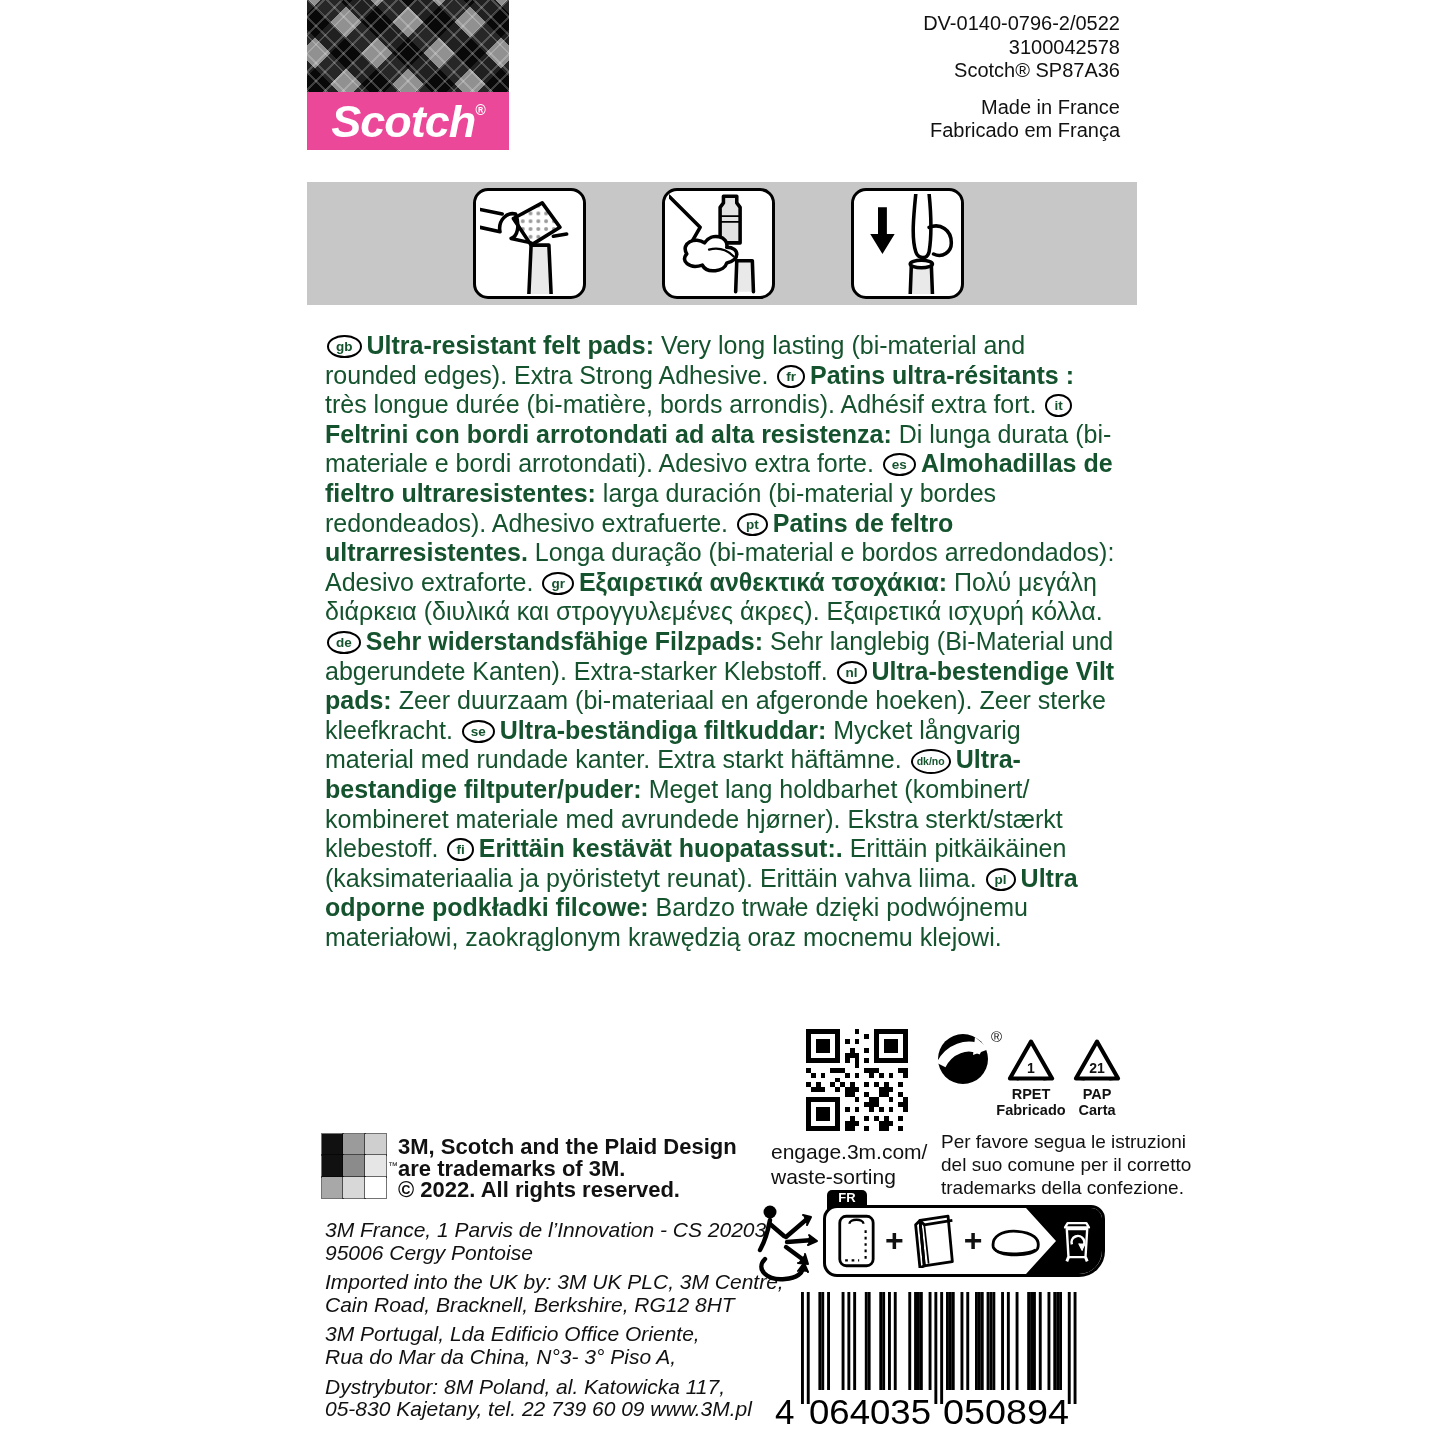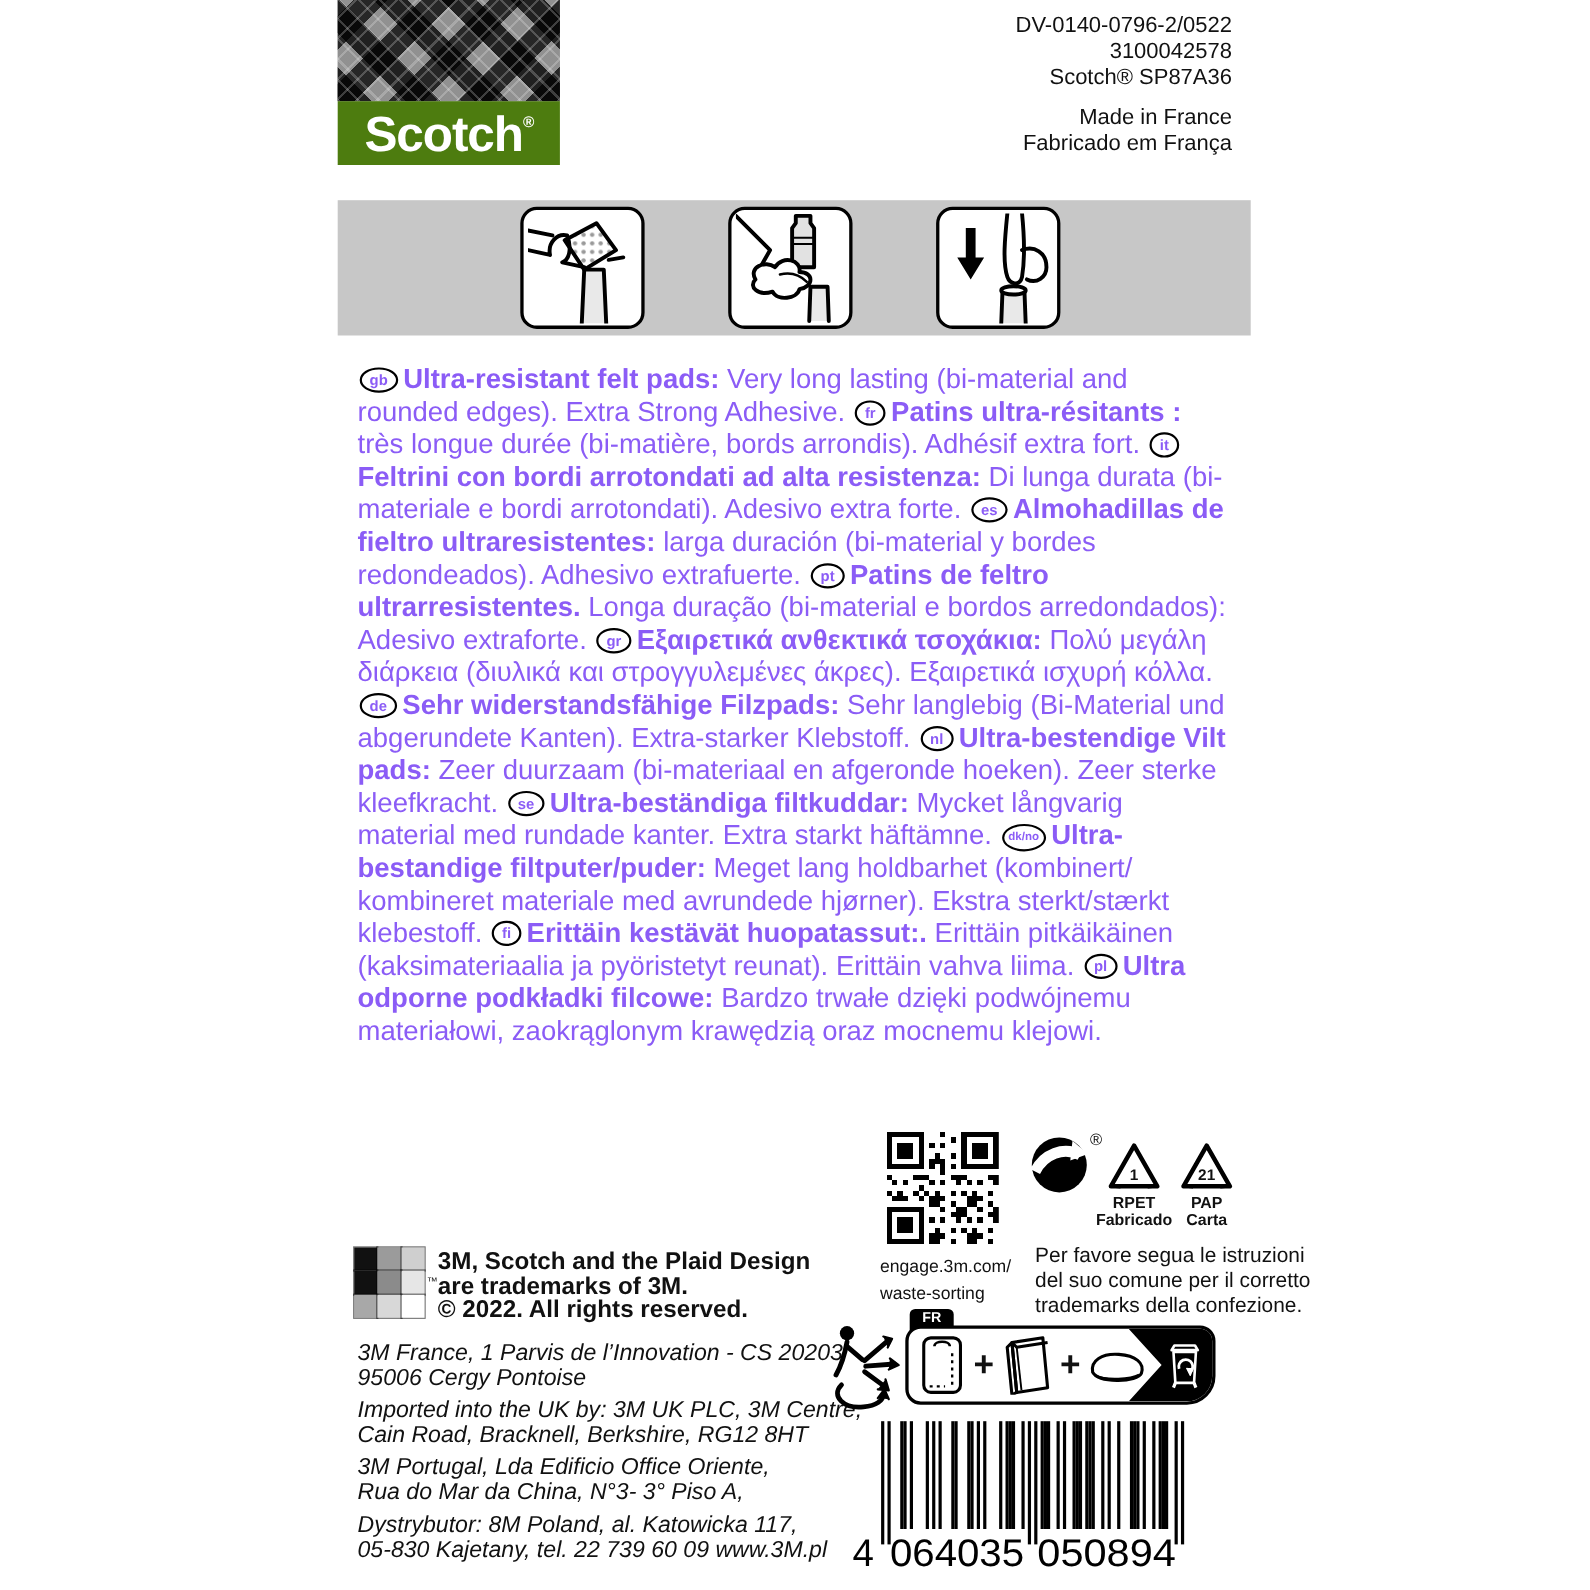--- a/index.html
+++ b/index.html
@@ -8,45 +8,45 @@
   .abs{position:absolute;}
 
   
   .logo{left:307px;top:0;width:202px;height:150px;}
   .plaid{width:100%;height:92px;background-color:#8a8a8a;
     background-image:
       repeating-linear-gradient(45deg, rgba(255,255,255,.22) 0 2px, transparent 2px 13px),
       repeating-linear-gradient(-45deg, rgba(255,255,255,.22) 0 2px, transparent 2px 13px),
       repeating-linear-gradient(45deg, rgba(0,0,0,.78) 0 22px, rgba(0,0,0,0) 22px 44px),
       repeating-linear-gradient(-45deg, rgba(0,0,0,.72) 0 22px, rgba(150,150,150,.55) 22px 44px);}
-  .logo-band{width:100%;height:58px;background:#4d7c0f;color:#fff;display:flex;align-items:center;justify-content:center;}
+  .logo-band{width:100%;height:58px;background:#ec4899;color:#fff;display:flex;align-items:center;justify-content:center;font-style:italic;}
   .logo-word{font-weight:700;font-size:45px;letter-spacing:-1px;line-height:1;}
   .logo-reg{font-size:14px;vertical-align:22px;font-weight:700;}
 
   
   .codes{right:325px;top:12px;text-align:right;font-size:20px;line-height:23.5px;}
   .made{margin-top:13px;}
 
   
   .steps{left:307px;top:182px;width:830px;height:123px;background:#c7c7c7;
          display:flex;align-items:center;box-sizing:border-box;padding-left:166px;gap:76px;}
   .card{width:113px;height:111px;background:#fff;border:3px solid #000;border-radius:15px;
         box-sizing:border-box;display:flex;align-items:center;justify-content:center;overflow:hidden;flex:none;}
 
   
-  .desc{left:325px;top:331px;width:790px;margin:0;font-size:25px;line-height:29.6px;color:#8b5cf6;}
+  .desc{left:325px;top:331px;width:790px;margin:0;font-size:25px;line-height:29.6px;color:#14532d;}
   .desc b{font-weight:700;}
   .lang-badge{display:inline-block;border:2.2px solid #000;border-radius:50%;font-weight:700;
               font-size:13.5px;line-height:15px;padding:2px 7px;vertical-align:3px;margin:0 5px 0 2px;}
   .lang-badge.small{font-size:10.5px;padding:3px 4px;}
 
   
   .qr{left:806px;top:1029px;width:102px;height:102px;}
   .qr svg{width:100%;height:100%;}
-  .qr-caption{left:800px;top:1140px;font-size:16px;line-height:24.5px;}
+  .qr-caption{left:771px;top:1140px;font-size:21px;line-height:24.5px;}
   .green-dot{left:937px;top:1033px;width:52px;height:52px;}
   .gd-reg{left:991px;top:1028px;font-size:15px;font-weight:400;}
   .tri{width:50px;height:44px;}
   .tri-num{position:absolute;width:100%;text-align:center;top:22px;font-size:14px;font-weight:700;}
   .tri-wrap1{left:1006px;top:1038px;width:50px;height:44px;}
   .tri-wrap2{left:1072px;top:1038px;width:50px;height:44px;}
   .tri-label{text-align:center;font-weight:700;font-size:14.5px;line-height:16px;}
   .tl1{left:994px;top:1086px;width:74px;}
   .tl2{left:1060px;top:1086px;width:74px;}
   .note{left:941px;top:1100px;font-size:19px;line-height:23px;margin-top:30px;}

